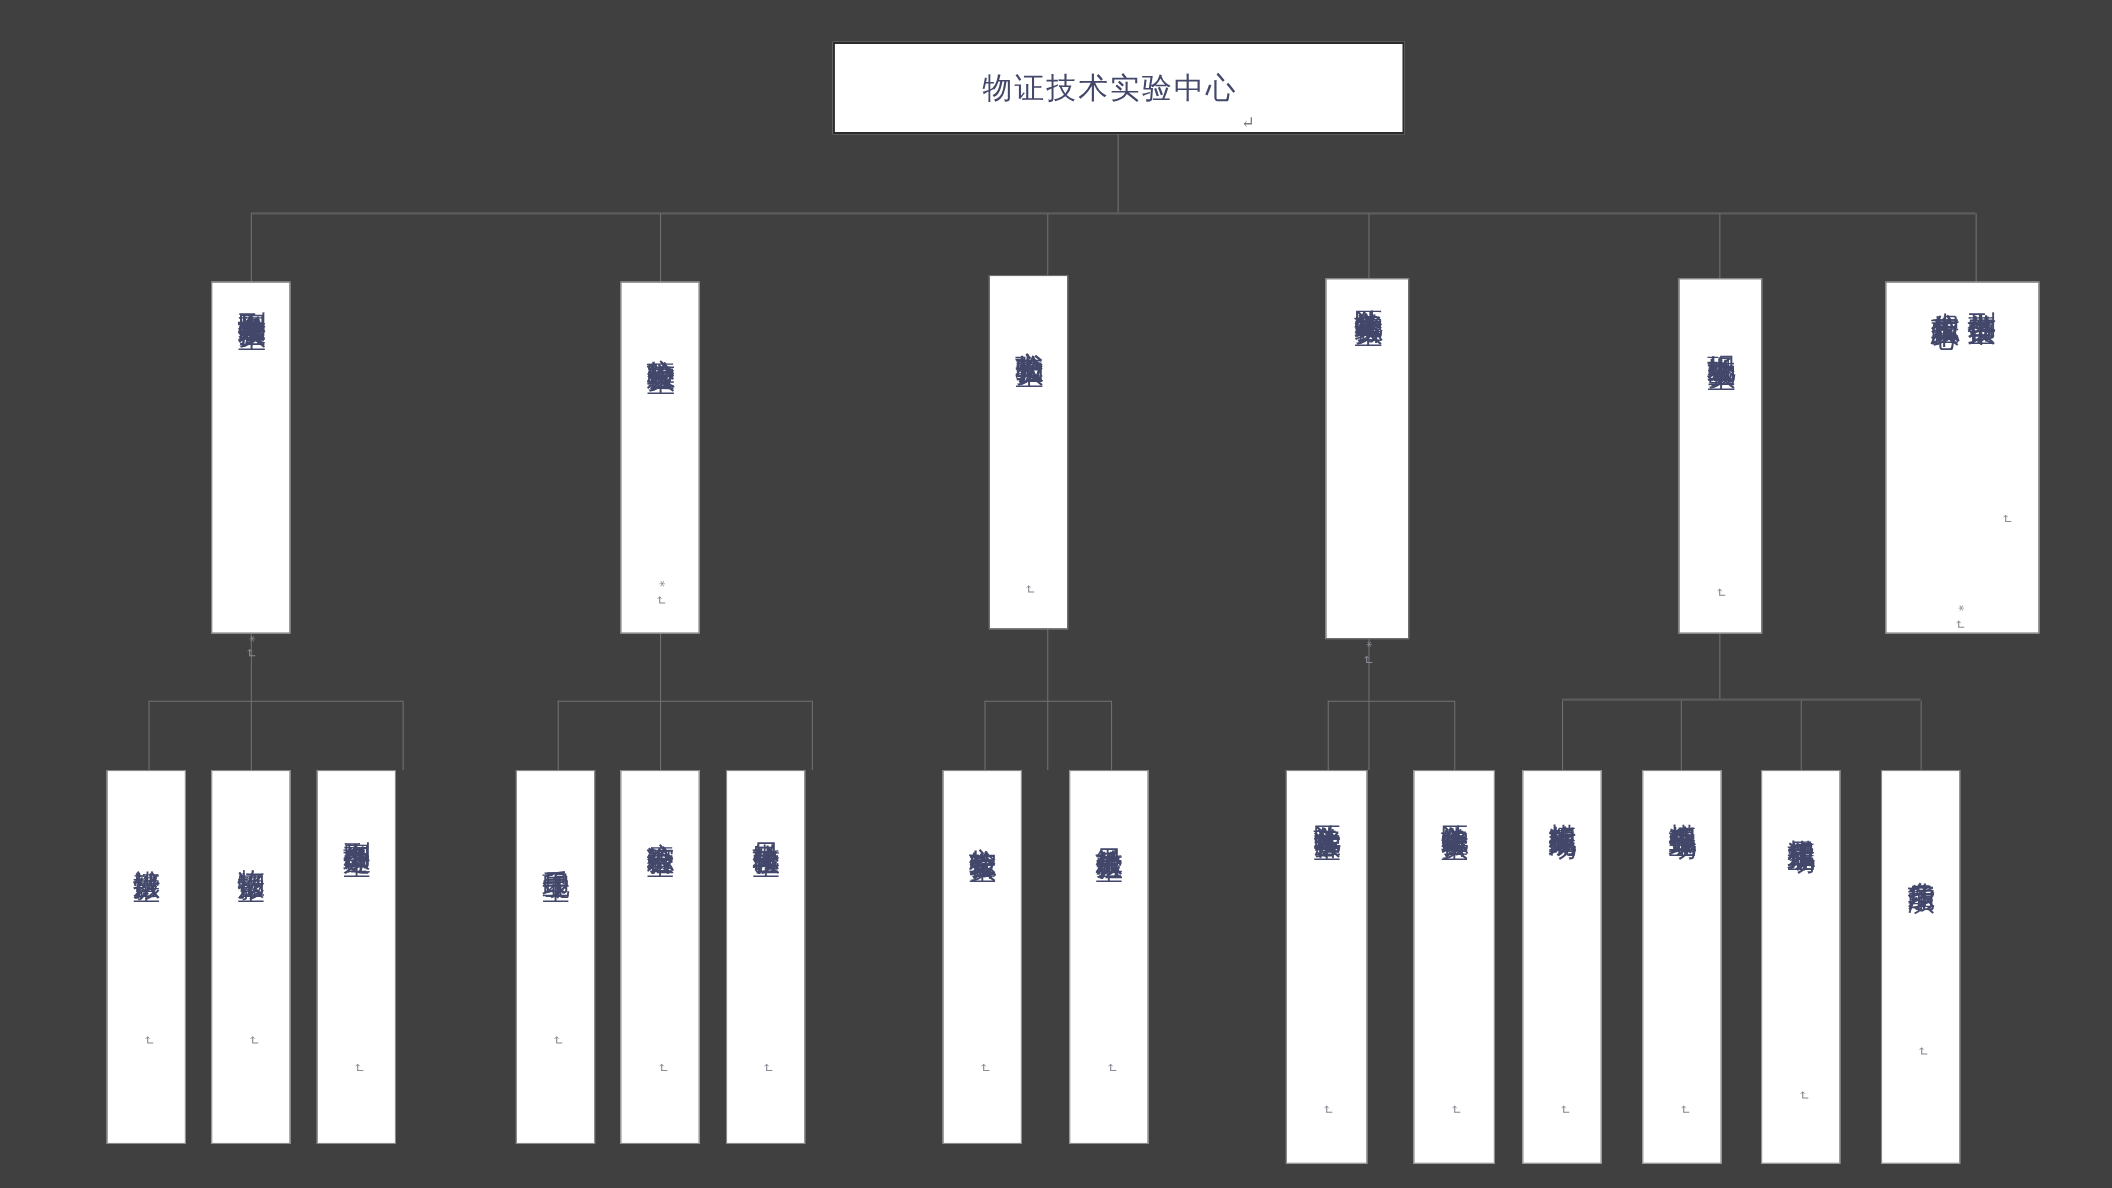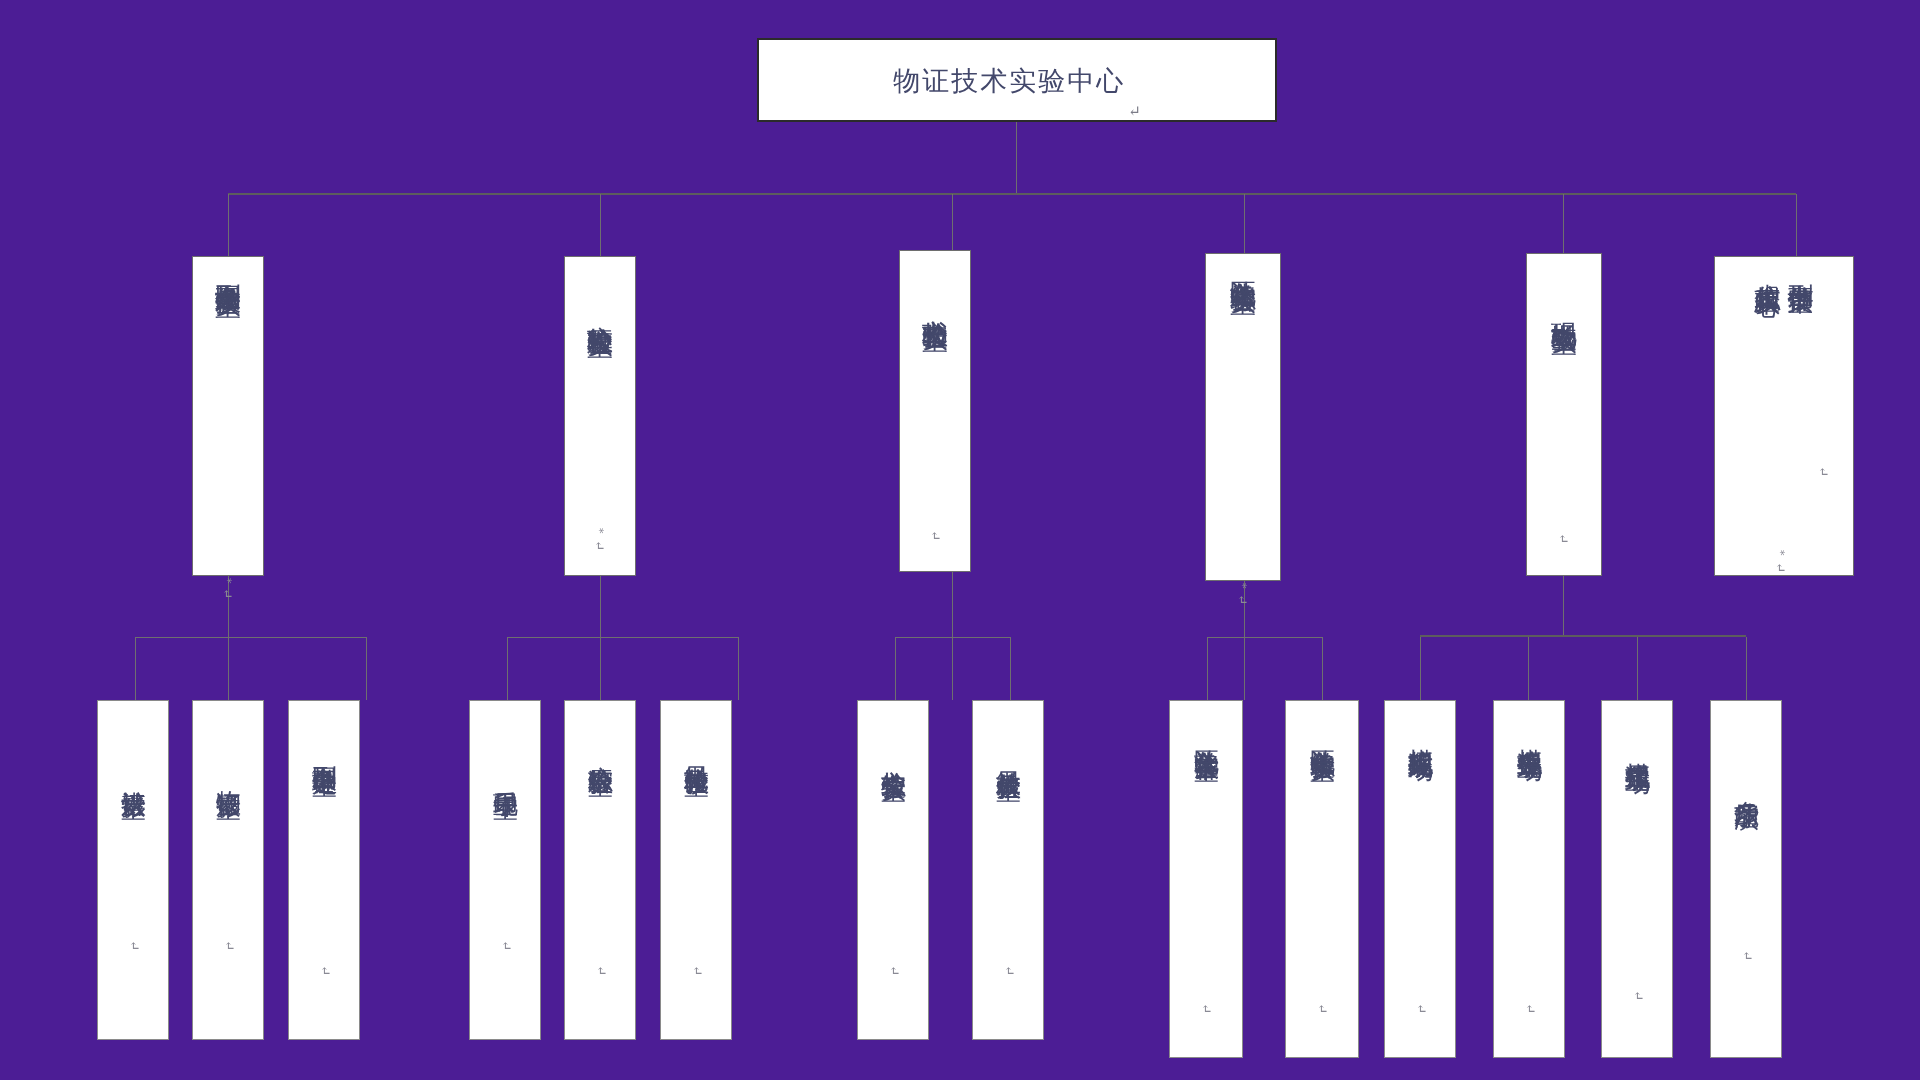--- a/index.html
+++ b/index.html
@@ -8,21 +8,21 @@
     padding: 0;
     background: #ffffff;
   }
   body {
     font-family: "DejaVu Serif", "Liberation Serif", serif;
   }
   #canvas {
     position: relative;
     width: 1920px;
     height: 1080px;
-    background: #4c1d95;
+    background: #404040;
     overflow: hidden;
   }
   
   .node {
     position: absolute;
     box-sizing: border-box;
     background: #ffffff;
     border: 1px solid #7a7a7a;
     display: flex;
     align-items: center;

